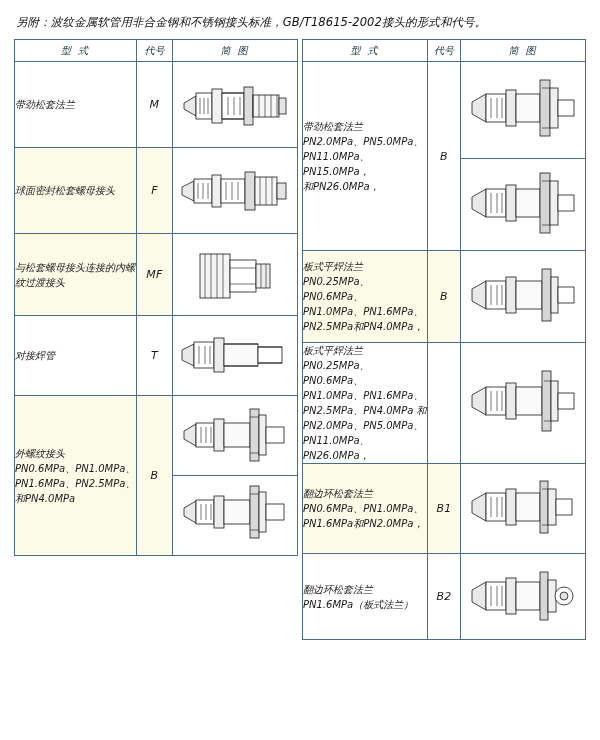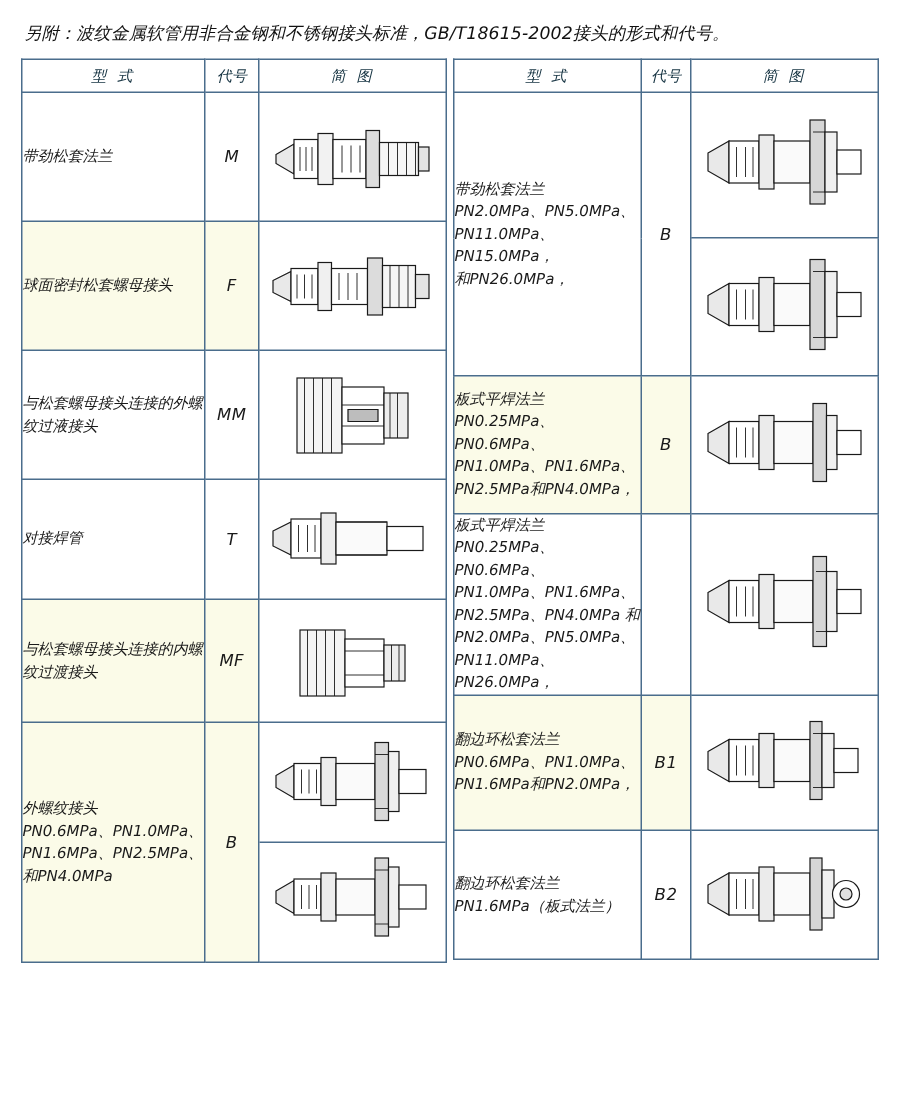--- a/index.html
+++ b/index.html
@@ -138,34 +138,34 @@
                 <rect x="69" y="17" width="10" height="38" fill="#dcdcdc"></rect>
                 <rect x="79" y="22" width="22" height="28" fill="#f6f6f6"></rect>
                 <path d="M84 22 l0 28 M90 22 l0 28 M96 22 l0 28" stroke-width="0.6"></path>
                 <rect x="101" y="28" width="9" height="16" fill="#e4e4e4"></rect>
               </g>
             </svg>
           </div>
         </td>
       </tr>
 
-      <tr style="height:86px;">
-        <td class="celltext" style="white-space:pre-line;">与松套螺母接头连接的外螺纹过液接头</td>
-        <td class="code">MM</td>
-        <td>
-          <div class="fig">
-            <svg width="118" height="74" viewBox="0 0 118 74">
-              <g stroke="#1a1a1a" fill="#ffffff" stroke-width="0.8">
-                <rect x="22" y="12" width="30" height="50" fill="#f4f4f4"></rect>
-                <path d="M27 12 l0 50 M33 12 l0 50 M39 12 l0 50 M45 12 l0 50" stroke-width="0.6"></path>
-                <rect x="52" y="18" width="28" height="38" fill="#ffffff"></rect>
-                <path d="M52 30 L80 30 M52 44 L80 44" stroke-width="0.6"></path>
-                <path d="M56 33 L76 33 L76 41 L56 41 Z" fill="#bdbdbd"></path>
-                <rect x="80" y="22" width="16" height="30" fill="#ededed"></rect>
-                <path d="M84 22 l0 30 M89 22 l0 30" stroke-width="0.6"></path>
+
+      <tr style="height:82px;">
+        <td class="celltext tint" style="white-space:pre-line;">与松套螺母接头连接的内螺纹过渡接头</td>
+        <td class="code tint">MF</td>
+        <td>
+          <div class="fig">
+            <svg width="118" height="70" viewBox="0 0 118 70">
+              <g stroke="#1a1a1a" fill="#ffffff" stroke-width="0.8">
+                <rect x="24" y="14" width="30" height="44" fill="#f4f4f4"></rect>
+                <path d="M29 14 l0 44 M35 14 l0 44 M41 14 l0 44 M47 14 l0 44" stroke-width="0.6"></path>
+                <rect x="54" y="20" width="26" height="32"></rect>
+                <path d="M54 28 L80 28 M54 44 L80 44" stroke-width="0.6"></path>
+                <rect x="80" y="24" width="14" height="24" fill="#ededed"></rect>
+                <path d="M85 24 l0 24 M90 24 l0 24" stroke-width="0.6"></path>
               </g>
             </svg>
           </div>
         </td>
       </tr>
 
       <tr style="height:80px;">
         <td class="celltext">对接焊管</td>
         <td class="code">T</td>
         <td>
@@ -173,39 +173,20 @@
             <svg width="118" height="68" viewBox="0 0 118 68">
               <g stroke="#1a1a1a" fill="#ffffff" stroke-width="0.8">
                 <path d="M6 28 L18 22 L18 44 L6 38 Z" fill="#e9e9e9"></path>
                 <rect x="18" y="20" width="20" height="26"></rect>
                 <path d="M23 24 l0 18 M29 24 l0 18 M34 24 l0 18" stroke-width="0.6"></path>
                 <rect x="38" y="16" width="10" height="34" fill="#ececec"></rect>
                 <rect x="48" y="22" width="34" height="22" fill="#fafafa"></rect>
                 <path d="M48 22 L82 22 M48 44 L82 44"></path>
                 <rect x="82" y="25" width="24" height="16" fill="#ffffff"></rect>
                 <path d="M82 25 L106 25 M82 41 L106 41"></path>
-              </g>
-            </svg>
-          </div>
-        </td>
-      </tr>
-
-      <tr style="height:82px;">
-        <td class="celltext tint" style="white-space:pre-line;">与松套螺母接头连接的内螺纹过渡接头</td>
-        <td class="code tint">MF</td>
-        <td>
-          <div class="fig">
-            <svg width="118" height="70" viewBox="0 0 118 70">
-              <g stroke="#1a1a1a" fill="#ffffff" stroke-width="0.8">
-                <rect x="24" y="14" width="30" height="44" fill="#f4f4f4"></rect>
-                <path d="M29 14 l0 44 M35 14 l0 44 M41 14 l0 44 M47 14 l0 44" stroke-width="0.6"></path>
-                <rect x="54" y="20" width="26" height="32"></rect>
-                <path d="M54 28 L80 28 M54 44 L80 44" stroke-width="0.6"></path>
-                <rect x="80" y="24" width="14" height="24" fill="#ededed"></rect>
-                <path d="M85 24 l0 24 M90 24 l0 24" stroke-width="0.6"></path>
               </g>
             </svg>
           </div>
         </td>
       </tr>
 
       <tr style="height:160px;">
         <td class="celltext tint" style="white-space:pre-line;">外螺纹接头
 PN0.6MPa、PN1.0MPa、
 PN1.6MPa、PN2.5MPa、

